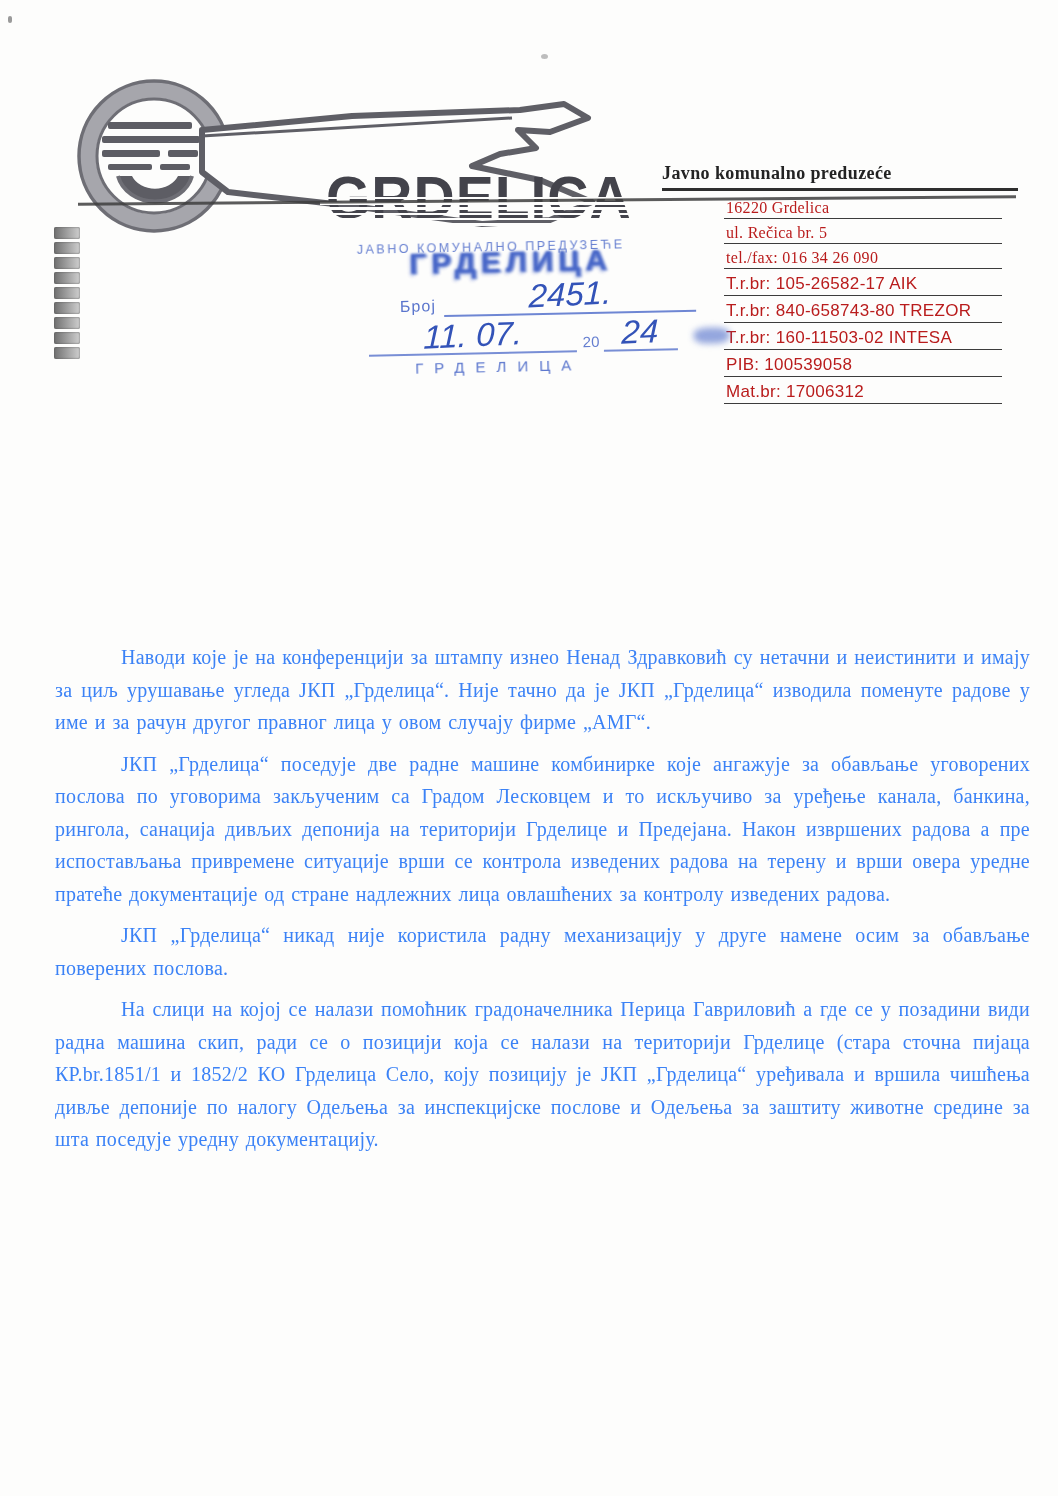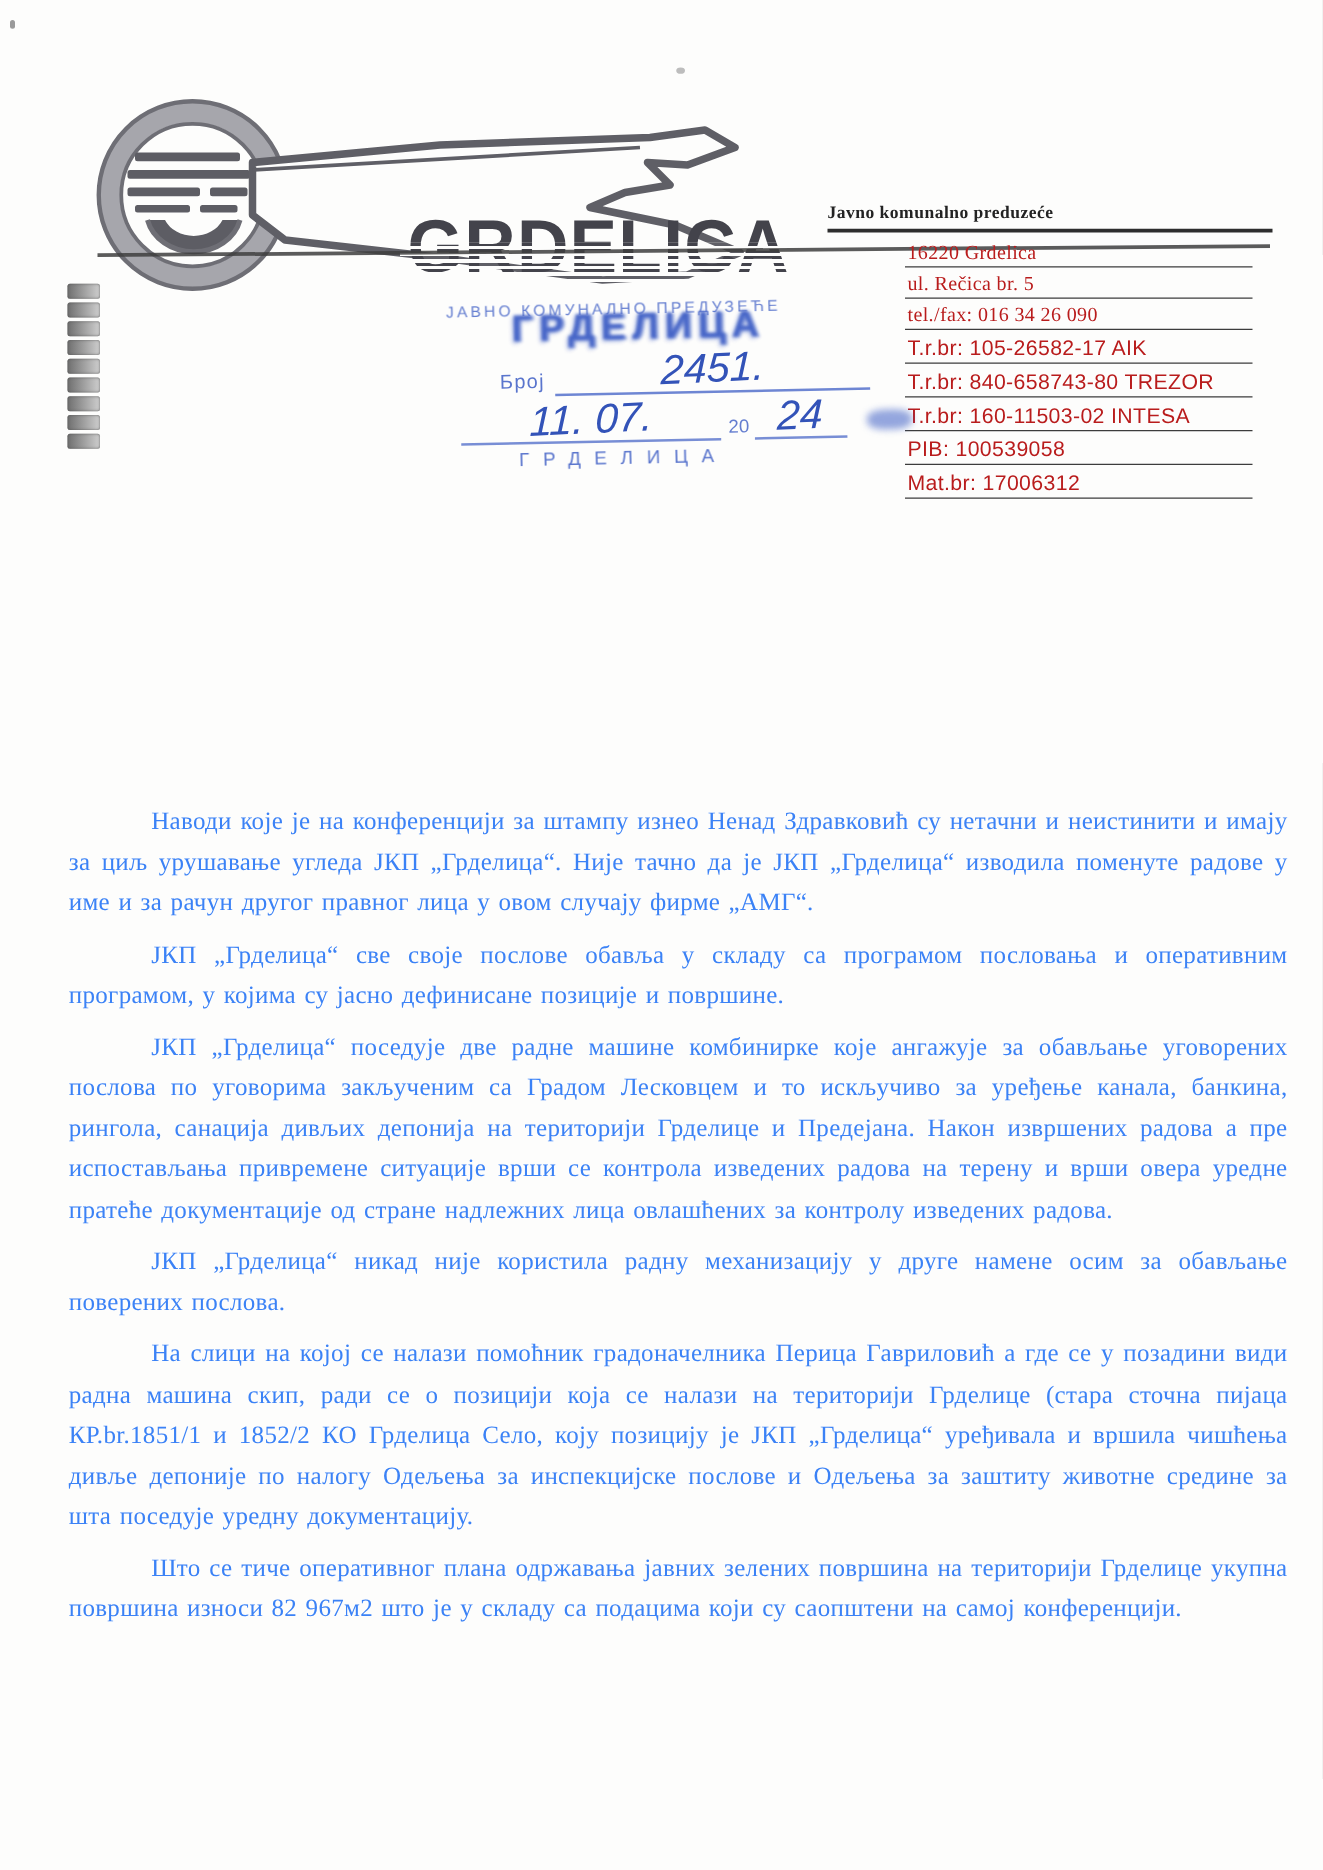--- a/index.html
+++ b/index.html
@@ -22,21 +22,21 @@
     color:#43434b;transform:scaleY(1.05);transform-origin:top left;white-space:nowrap;
   }
   .brand .stripes{
     position:absolute;left:-6px;right:-10px;bottom:0px;height:32px;
     background:repeating-linear-gradient(to bottom,rgba(255,255,255,0) 0 2.4px,#fdfdfc 2.4px 5px);
   }
   .long-line{position:absolute;left:78px;top:199px;width:938px;height:2.5px;background:#3e3e3e;transform:rotate(-0.45deg);opacity:.85;}
   
   .letterhead{position:absolute;left:662px;top:163px;width:356px;}
   .lh-title{
-    font-weight:bold;font-size:14px;letter-spacing:.4px;color:#232323;
+    font-weight:bold;font-size:18px;letter-spacing:.4px;color:#232323;
     border-bottom:3px solid #2e2e2e;padding-bottom:4px;white-space:nowrap;
   }
   .lh-lines{margin-left:62px;margin-top:7px;}
   .lh-lines .lh-line{
     font-size:16px;color:#b91c1c;width:276px;letter-spacing:.3px;
     border-bottom:1.8px solid #3c3c3c;padding:1px 0 1px 2px;margin-bottom:4px;white-space:nowrap;
   }
   .lh-lines .lh-line:nth-of-type(n+4){font-family:"Liberation Sans","DejaVu Sans",sans-serif;font-size:17px;}
   
   .stamp{
@@ -155,20 +155,18 @@
       <span class="stamp-seg2"><span class="hw hw-num">24</span></span>
       <span class="blob"></span>
     </div>
     <div class="stamp-place">ГРДЕЛИЦА</div>
   </div>
 
 
   <div class="body-text">
 
   <p class="para">Наводи које је на конференцији за штампу изнео Ненад Здравковић су нетачни и неистинити и имају за циљ урушавање угледа ЈКП „Грделица“. Није тачно да је ЈКП „Грделица“ изводила поменуте радове у име и за рачун другог правног лица у овом случају фирме „АМГ“.</p>
-      <p class="para">ЈКП „Грделица“ све своје послове обавља у складу са програмом пословања и оперативним програмом, у којима су јасно дефинисане позиције и површине.</p>
       <p class="para">ЈКП „Грделица“ поседује две радне машине комбинирке које ангажује за обављање уговорених послова по уговорима закљученим са Градом Лесковцем и то искључиво за уређење канала, банкина, рингола, санација дивљих депонија на територији Грделице и Предејана. Након извршених радова а пре испостављања привремене ситуације врши се контрола изведених радова на терену и врши овера уредне пратеће документације од стране надлежних лица овлашћених за контролу изведених радова.</p>
       <p class="para">ЈКП „Грделица“ никад није користила радну механизацију у друге намене осим за обављање поверених послова.</p>
       <p class="para">На слици на којој се налази помоћник градоначелника Перица Гавриловић а где се у позадини види радна машина скип, ради се о позицији која се налази на територији Грделице (стара сточна пијаца КР.br.1851/1 и 1852/2 КО Грделица Село, коју позицију је ЈКП „Грделица“ уређивала и вршила чишћења дивље депоније по налогу Одељења за инспекцијске послове и Одељења за заштиту животне средине за шта поседује уредну документацију.</p>
-      <p class="para">Што се тиче оперативног плана одржавања јавних зелених површина на територији Грделице укупна површина износи 82 967м2 што је у складу са подацима који су саопштени на самој конференцији.</p>
     </div>
 
 </div>
 
 </body></html>

